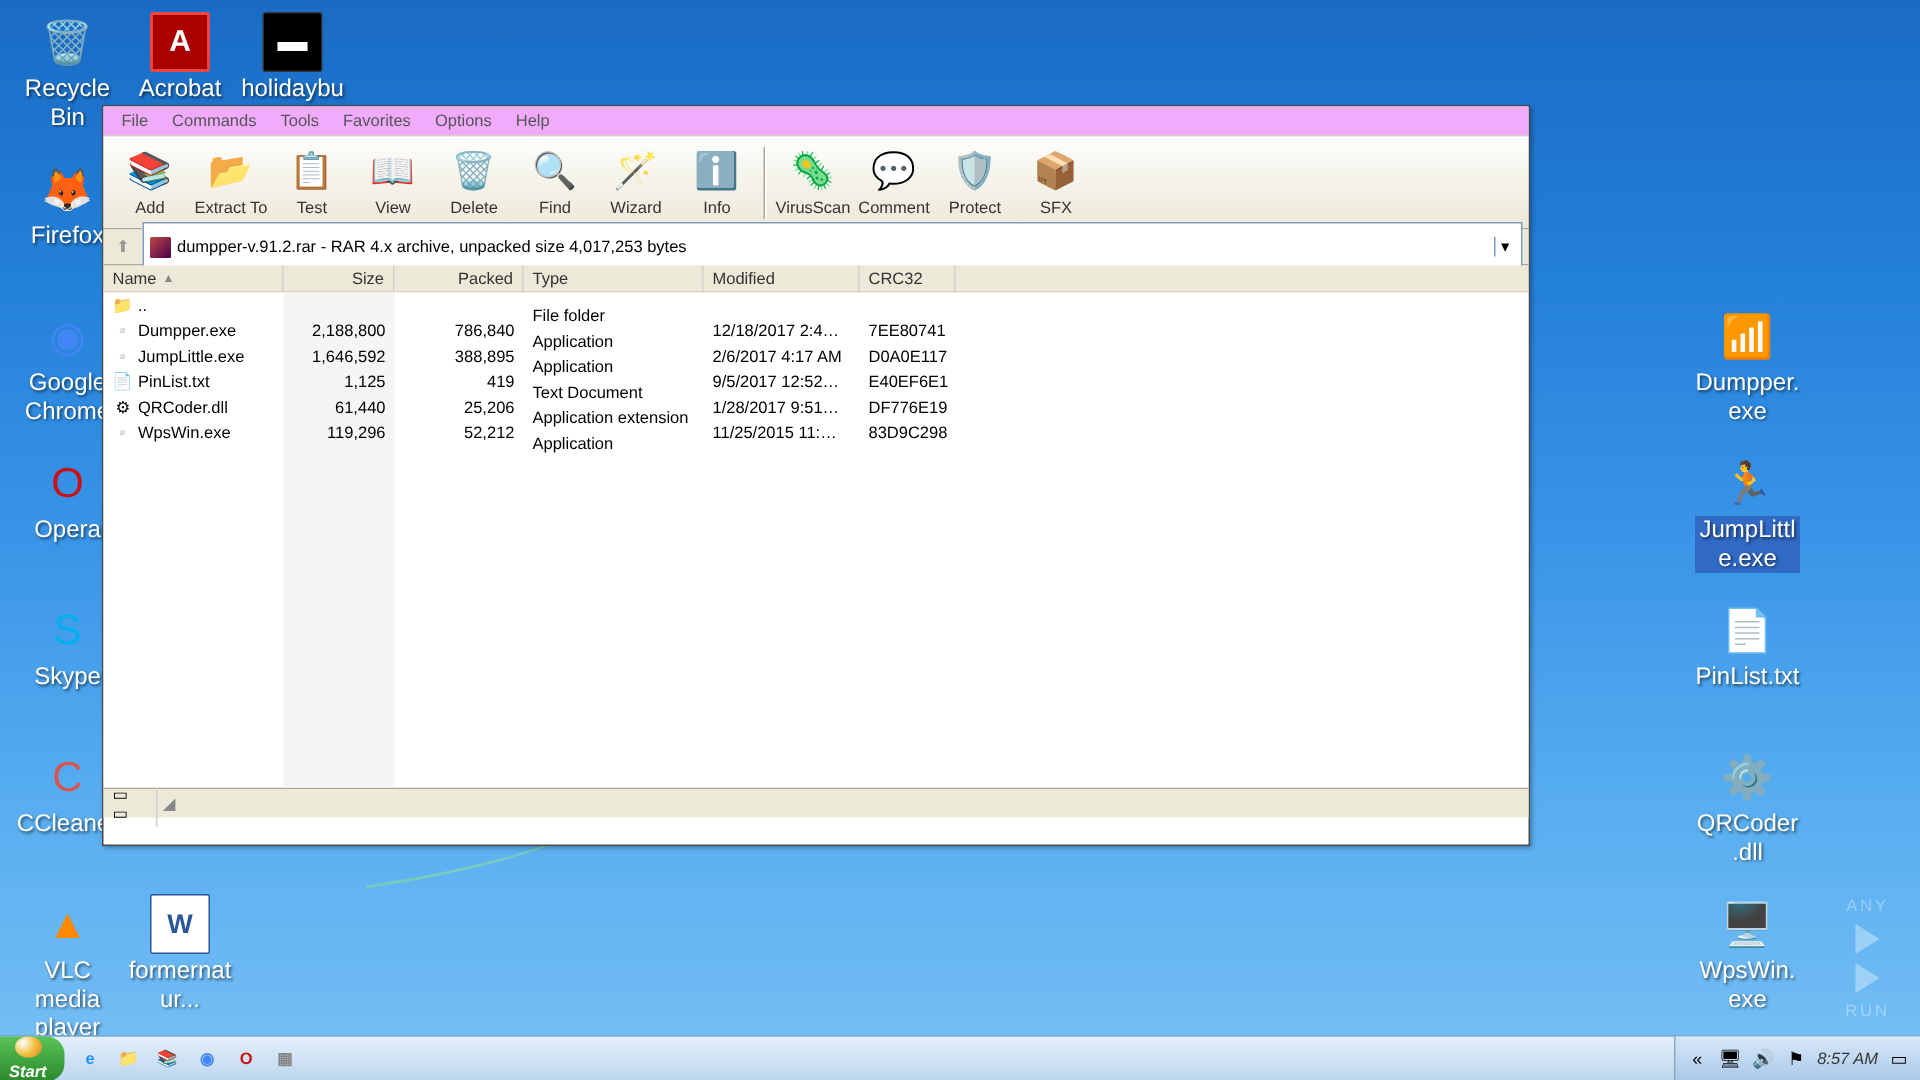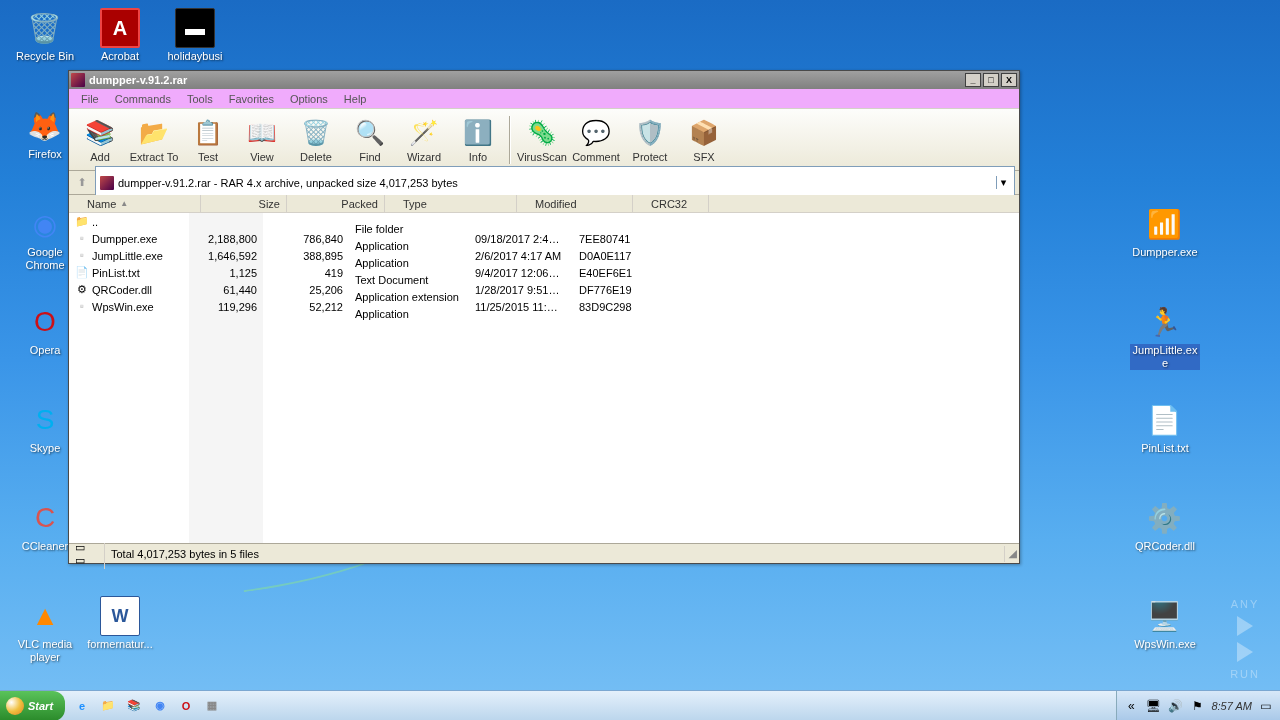--- a/index.html
+++ b/index.html
@@ -1,20 +1,20 @@
 <!DOCTYPE html>
 <html><head>
 <meta charset="utf-8">
 <style>
 * { margin: 0; padding: 0; box-sizing: border-box; font-family: Tahoma, sans-serif; font-size: 11px; }
 body { width: 1280px; height: 720px; background: linear-gradient(180deg, #1a6bc4 0%, #2380d8 25%, #3a95e8 50%, #58aef0 75%, #78c0f5 100%); overflow: hidden; position: relative; }
 .desktop { position: absolute; inset: 0; }
 .desktop-icon { position: absolute; width: 70px; text-align: center; color: #fff; cursor: pointer; }
 .desktop-icon .ico { width: 40px; height: 40px; margin: 0 auto 2px; display: flex; align-items: center; justify-content: center; font-size: 28px; }
-.desktop-icon .lbl { text-shadow: 1px 1px 2px rgba(0,0,0,.6); font-size: 11px; line-height: 1.2; word-break: break-word; }
+.desktop-icon .lbl { text-shadow: 1px 1px 2px rgba(0,0,0,.6); font-size: 16px; line-height: 1.2; word-break: break-word; }
 .desktop-icon.selected .lbl { background: #316ac5; padding: 0 2px; }
 
 
 .window { position: absolute; left: 68px; top: 70px; width: 952px; height: 494px; background: #fff; border: 1px solid #4a4a4a; box-shadow: 1px 1px 3px rgba(0,0,0,.3); }
 .titlebar { height: 18px; background: linear-gradient(180deg, #a0a0a0, #808080); display: flex; align-items: center; padding: 0 2px; color: #fff; font-weight: bold; }
 .titlebar .winico { width: 14px; height: 14px; background: linear-gradient(135deg,#c04848,#480048); margin-right: 4px; border-radius: 1px; }
 .titlebar .title { flex: 1; }
 .titlebar .winbtn { width: 16px; height: 14px; background: #d4d0c8; border: 1px solid #404040; margin-left: 2px; display: flex; align-items: center; justify-content: center; font-size: 9px; color: #000; cursor: pointer; font-family: Arial; }
 .menubar { height: 20px; background: #f0abfc; display: flex; align-items: center; padding: 0 4px; border-bottom: 1px solid #d4d0c8; }
 .menubar span { padding: 2px 8px; color: #555; cursor: pointer; }
@@ -24,21 +24,21 @@
 .tbtn .tlbl { margin-top: 2px; color: #333; }
 .tsep { width: 2px; height: 48px; border-left: 1px solid #aca899; border-right: 1px solid #fff; margin: 0 4px; }
 .pathbar { height: 24px; background: #ece9d8; display: flex; align-items: center; padding: 2px 4px; border-bottom: 1px solid #aca899; gap: 4px; }
 .pathbar .uparrow { width: 18px; height: 18px; display: flex; align-items: center; justify-content: center; color: #999; }
 .pathbar .pathbox { flex: 1; height: 20px; background: #fff; border: 1px solid #7f9db9; display: flex; align-items: center; padding: 16px 4px; gap: 4px; }
 .pathbox .pico { width: 14px; height: 14px; background: linear-gradient(135deg,#c04848,#480048); border-radius: 1px; }
 .pathbox .dd { width: 14px; text-align: center; border-left: 1px solid #7f9db9; cursor: pointer; }
 
 .filearea { height: calc(100% - 18px - 20px - 62px - 24px - 20px); display: flex; flex-direction: column; }
 .headers { height: 18px; display: flex; background: #ece9d8; border-bottom: 1px solid #d4d0c8; }
-.headers div { border-right: 1px solid #d4d0c8; padding: 2px 6px; display: flex; align-items: center; color: #333; cursor: pointer; margin-left: 12px; }
+.headers div { border-right: 1px solid #d4d0c8; padding: 2px 6px; display: flex; align-items: center; color: #333; cursor: pointer; }
 .col-name { width: 120px; }
 .col-size { width: 74px; justify-content: flex-end; }
 .col-packed { width: 86px; justify-content: flex-end; text-align: right; }
 .col-type { width: 120px; }
 .col-mod { width: 104px; }
 .col-crc { width: 64px; }
 .sort-ind { margin-left: 4px; color: #888; font-size: 8px; }
 .filelist { flex: 1; background: #fff; overflow: auto; position: relative; }
 .filelist .vline { position: absolute; left: 120px; top: 0; bottom: 0; width: 74px; background: #f5f5f5; }
 .row { display: flex; height: 17px; align-items: center; cursor: pointer; position: relative; z-index: 1; }
@@ -52,21 +52,21 @@
 .fico { width: 14px; height: 14px; display: inline-flex; align-items: center; justify-content: center; font-size: 11px; flex-shrink: 0; }
 .statusbar { height: 20px; background: #ece9d8; display: flex; align-items: center; border-top: 1px solid #aca899; }
 .statusbar .seg { padding: 2px 6px; border-right: 1px solid #d4d0c8; }
 .statusbar .segicon { width: 36px; display:flex; align-items:center; justify-content:center; gap:2px; }
 .statusbar .seg1 { width: 454px; }
 .statusbar .seg2 { flex: 1; }
 .statusbar .grip { width: 14px; text-align: right; color: #888; padding-right: 2px; }
 
 
 .taskbar { position: absolute; left: 0; right: 0; bottom: 0; height: 30px; background: linear-gradient(180deg,#e4f0fb,#bcd6ed); border-top: 1px solid #7ba7d1; display: flex; align-items: center; }
-.start { height: 30px; padding: 0 12px 0 6px; background: linear-gradient(180deg,#5ac35a,#2a8a2a); color: #fff; font-weight: bold; font-style: italic; font-size: 13px; display: flex; align-items: center; gap: 4px; border-radius: 0 12px 12px 0; cursor: pointer; }
+.start { height: 30px; padding: 0 12px 0 6px; background: linear-gradient(180deg,#5ac35a,#2a8a2a); color: #fff; font-weight: bold; font-style: italic; font-size: 13px; display: flex; align-items: center; gap: 4px; border-radius: 0 12px 12px 0; cursor: pointer; flex-direction: column; }
 .start .orb { width: 18px; height: 18px; background: radial-gradient(circle at 30% 30%, #fff, #f0c040, #e08020); border-radius: 50%; }
 .ql { display: flex; gap: 4px; padding: 0 6px; align-items: center; }
 .ql .qbtn { width: 22px; height: 22px; display: flex; align-items: center; justify-content: center; cursor: pointer; font-size: 16px; }
 .tray { margin-left: auto; display: flex; align-items: center; gap: 6px; padding: 0 6px; background: linear-gradient(180deg,#d8e8f8,#a8c8e8); height: 30px; border-left: 1px solid #8ab; }
 .tray .tico2 { width: 16px; height: 16px; display: flex; align-items: center; justify-content: center; font-size: 12px; cursor:pointer; }
 .tray .clock { color: #333; font-style: italic; }
 .watermark { position: absolute; right: 20px; bottom: 40px; color: rgba(255,255,255,.35); font-size: 30px; font-weight: 300; letter-spacing: 2px; display:flex; align-items:center; gap:6px;flex-direction:column; }
 .watermark .tri { width:0; height:0; border-top:10px solid transparent; border-bottom:10px solid transparent; border-left:16px solid rgba(255,255,255,.35); margin: 0 -2px;}
 .wave { position:absolute; left:240px; bottom:140px; width:180px; height:40px; border-bottom:2px solid rgba(150,240,120,.4); border-radius:0 0 100% 0; transform:rotate(-8deg); }
 </style>
@@ -132,27 +132,20 @@
         <div class="ico" style="color:#fff;">⚙️</div>
         <div class="lbl">QRCoder.dll</div>
       </div>
       <div class="desktop-icon" style="left: 1130px; top: 596px;">
         <div class="ico" style="color:#fff;">🖥️</div>
         <div class="lbl">WpsWin.exe</div>
       </div>
     </div>
 
   <div class="window">
-    <div class="titlebar">
-      <div class="winico"></div>
-      <div class="title">dumpper-v.91.2.rar</div>
-      <div class="winbtn">_</div>
-      <div class="winbtn">□</div>
-      <div class="winbtn">X</div>
-    </div>
     <div class="menubar" id="menubar">
         <span>File</span>
         <span>Commands</span>
         <span>Tools</span>
         <span>Favorites</span>
         <span>Options</span>
         <span>Help</span>
       </div>
     <div class="toolbar" id="toolbar">
         <div class="tbtn">
@@ -239,21 +232,21 @@
             <div class="c-crc"></div>
           </div>
           <div class="row">
             <div class="c-name">
               <span class="fico">▫️</span>
               <span>Dumpper.exe</span>
             </div>
             <div class="c-size">2,188,800</div>
             <div class="c-packed">786,840</div>
             <div class="c-type">Application</div>
-            <div class="c-mod">09/18/2017 2:4…</div>
+            <div class="c-mod">12/18/2017 2:4…</div>
             <div class="c-crc">7EE80741</div>
           </div>
           <div class="row">
             <div class="c-name">
               <span class="fico">▫️</span>
               <span>JumpLittle.exe</span>
             </div>
             <div class="c-size">1,646,592</div>
             <div class="c-packed">388,895</div>
             <div class="c-type">Application</div>
@@ -261,21 +254,21 @@
             <div class="c-crc">D0A0E117</div>
           </div>
           <div class="row">
             <div class="c-name">
               <span class="fico">📄</span>
               <span>PinList.txt</span>
             </div>
             <div class="c-size">1,125</div>
             <div class="c-packed">419</div>
             <div class="c-type">Text Document</div>
-            <div class="c-mod">9/4/2017 12:06…</div>
+            <div class="c-mod">9/5/2017 12:52…</div>
             <div class="c-crc">E40EF6E1</div>
           </div>
           <div class="row">
             <div class="c-name">
               <span class="fico">⚙</span>
               <span>QRCoder.dll</span>
             </div>
             <div class="c-size">61,440</div>
             <div class="c-packed">25,206</div>
             <div class="c-type">Application extension</div>
@@ -290,21 +283,20 @@
             <div class="c-size">119,296</div>
             <div class="c-packed">52,212</div>
             <div class="c-type">Application</div>
             <div class="c-mod">11/25/2015 11:…</div>
             <div class="c-crc">83D9C298</div>
           </div>
         </div>
     </div>
     <div class="statusbar">
       <div class="seg segicon">▭ ▭</div>
-      <div class="seg seg2">Total 4,017,253 bytes in 5 files</div>
       <div class="grip">◢</div>
     </div>
   </div>
 
   <div class="watermark">
     <span>ANY</span>
     <span class="tri"></span>
     <span class="tri"></span>
     <span>RUN</span>
   </div>

